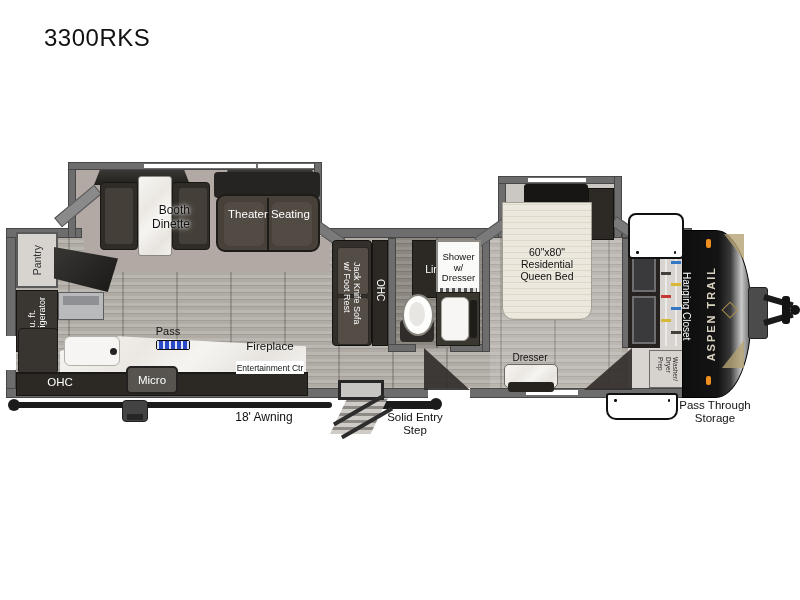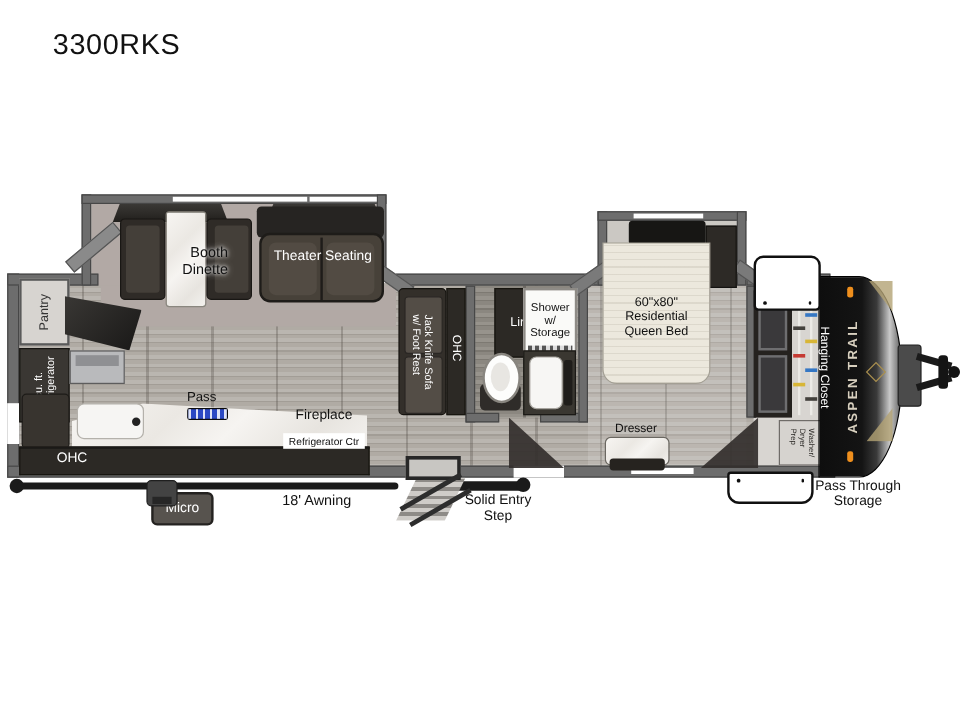--- a/index.html
+++ b/index.html
@@ -109,27 +109,27 @@
   <div class="abs" style="left:110px;top:348px;width:7px;height:7px;background:#222;border-radius:50%;"></div>
 
   <div class="lbl" style="left:146px;top:325px;width:44px;font-size:11px;">Pass</div>
   <div class="abs" style="left:156px;top:340px;width:34px;height:10px;background:#2b49c4;border:1px solid #0c0c0c;border-radius:2px;box-sizing:border-box;">
     <div style="width:100%;height:100%;background:repeating-linear-gradient(90deg,rgba(255,255,255,.85) 0 2px,rgba(255,255,255,0) 2px 6px);"></div>
   </div>
 
   <div class="abs darkcab" style="left:16px;top:372px;width:292px;height:24px;border-top:2px solid #1b1917;"></div>
   <div class="lbl white" style="left:38px;top:376px;width:44px;font-size:11.5px;">OHC</div>
 
-  <div class="abs flexc" style="left:126px;top:366px;width:52px;height:28px;background:#57534e;border:2px solid #242220;border-radius:5px;box-sizing:border-box;margin-top:44px;">
+  <div class="abs flexc" style="left:126px;top:366px;width:52px;height:28px;background:#57534e;border:2px solid #242220;border-radius:5px;box-sizing:border-box;">
     <span class="white" style="font-size:11.5px;">Micro</span>
   </div>
 
   <div class="lbl" style="left:238px;top:340px;width:64px;font-size:11.5px;">Fireplace</div>
   <div class="abs flexc" style="left:236px;top:361px;width:68px;height:13px;background:#fff;">
-    <span style="font-size:8.5px;">Refrigerator Ctr</span>
+    <span style="font-size:8.5px;">Entertainment Ctr</span>
   </div>
 
   <div class="abs furn" style="left:332px;top:240px;width:40px;height:106px;background:#332f2a;border:1px solid #15130f;border-radius:4px;">
     <div class="abs" style="left:4px;top:6px;width:30px;height:46px;background:#534d46;border:1px solid #2a2724;border-radius:3px;"></div>
     <div class="abs" style="left:4px;top:56px;width:30px;height:46px;background:#534d46;border:1px solid #2a2724;border-radius:3px;"></div>
   </div>
   <div class="abs flexc" style="left:332px;top:244px;width:40px;height:98px;">
     <span class="vd white" style="font-size:9px;">Jack Knife Sofa
 w/ Foot Rest</span>
   </div>
@@ -137,21 +137,21 @@
   <div class="abs flexc" style="left:372px;top:252px;width:16px;height:76px;">
     <span class="vd white" style="font-size:10px;">OHC</span>
   </div>
 
   <div class="abs flexc darkcab" style="left:412px;top:240px;width:52px;height:58px;">
     <span class="white" style="font-size:10.5px;">Linen</span>
   </div>
   <div class="abs flexc" style="left:436px;top:240px;width:45px;height:56px;background:#fafaf8;border:2px solid #8e8b86;box-sizing:border-box;">
     <span class="lbl" style="position:static;font-size:9.5px;">Shower
 w/
-Storage</span>
+Dresser</span>
   </div>
   <div class="abs" style="left:440px;top:288px;width:37px;height:7px;background:repeating-linear-gradient(90deg,#555 0 3px,#ddd 3px 6px);"></div>
   <div class="abs" style="left:400px;top:320px;width:34px;height:22px;background:#2f2c29;border-radius:4px;"></div>
   <div class="abs" style="left:402px;top:294px;width:32px;height:42px;background:#fdfdfc;border:2px solid #88857f;border-radius:50%;box-sizing:border-box;">
     <div class="abs" style="left:5px;top:6px;width:16px;height:24px;background:#e8e6e2;border-radius:50%;"></div>
   </div>
   <div class="abs" style="left:436px;top:292px;width:44px;height:54px;background:#3a3731;border:1px solid #1b1916;box-sizing:border-box;">
     <div class="abs" style="left:4px;top:4px;width:28px;height:44px;background:#f7f6f4;border:1px solid #a7a49e;border-radius:6px;box-sizing:border-box;"></div>
     <div class="abs" style="left:33px;top:7px;width:7px;height:38px;background:#1f1d1a;border-radius:2px;"></div>
   </div>

